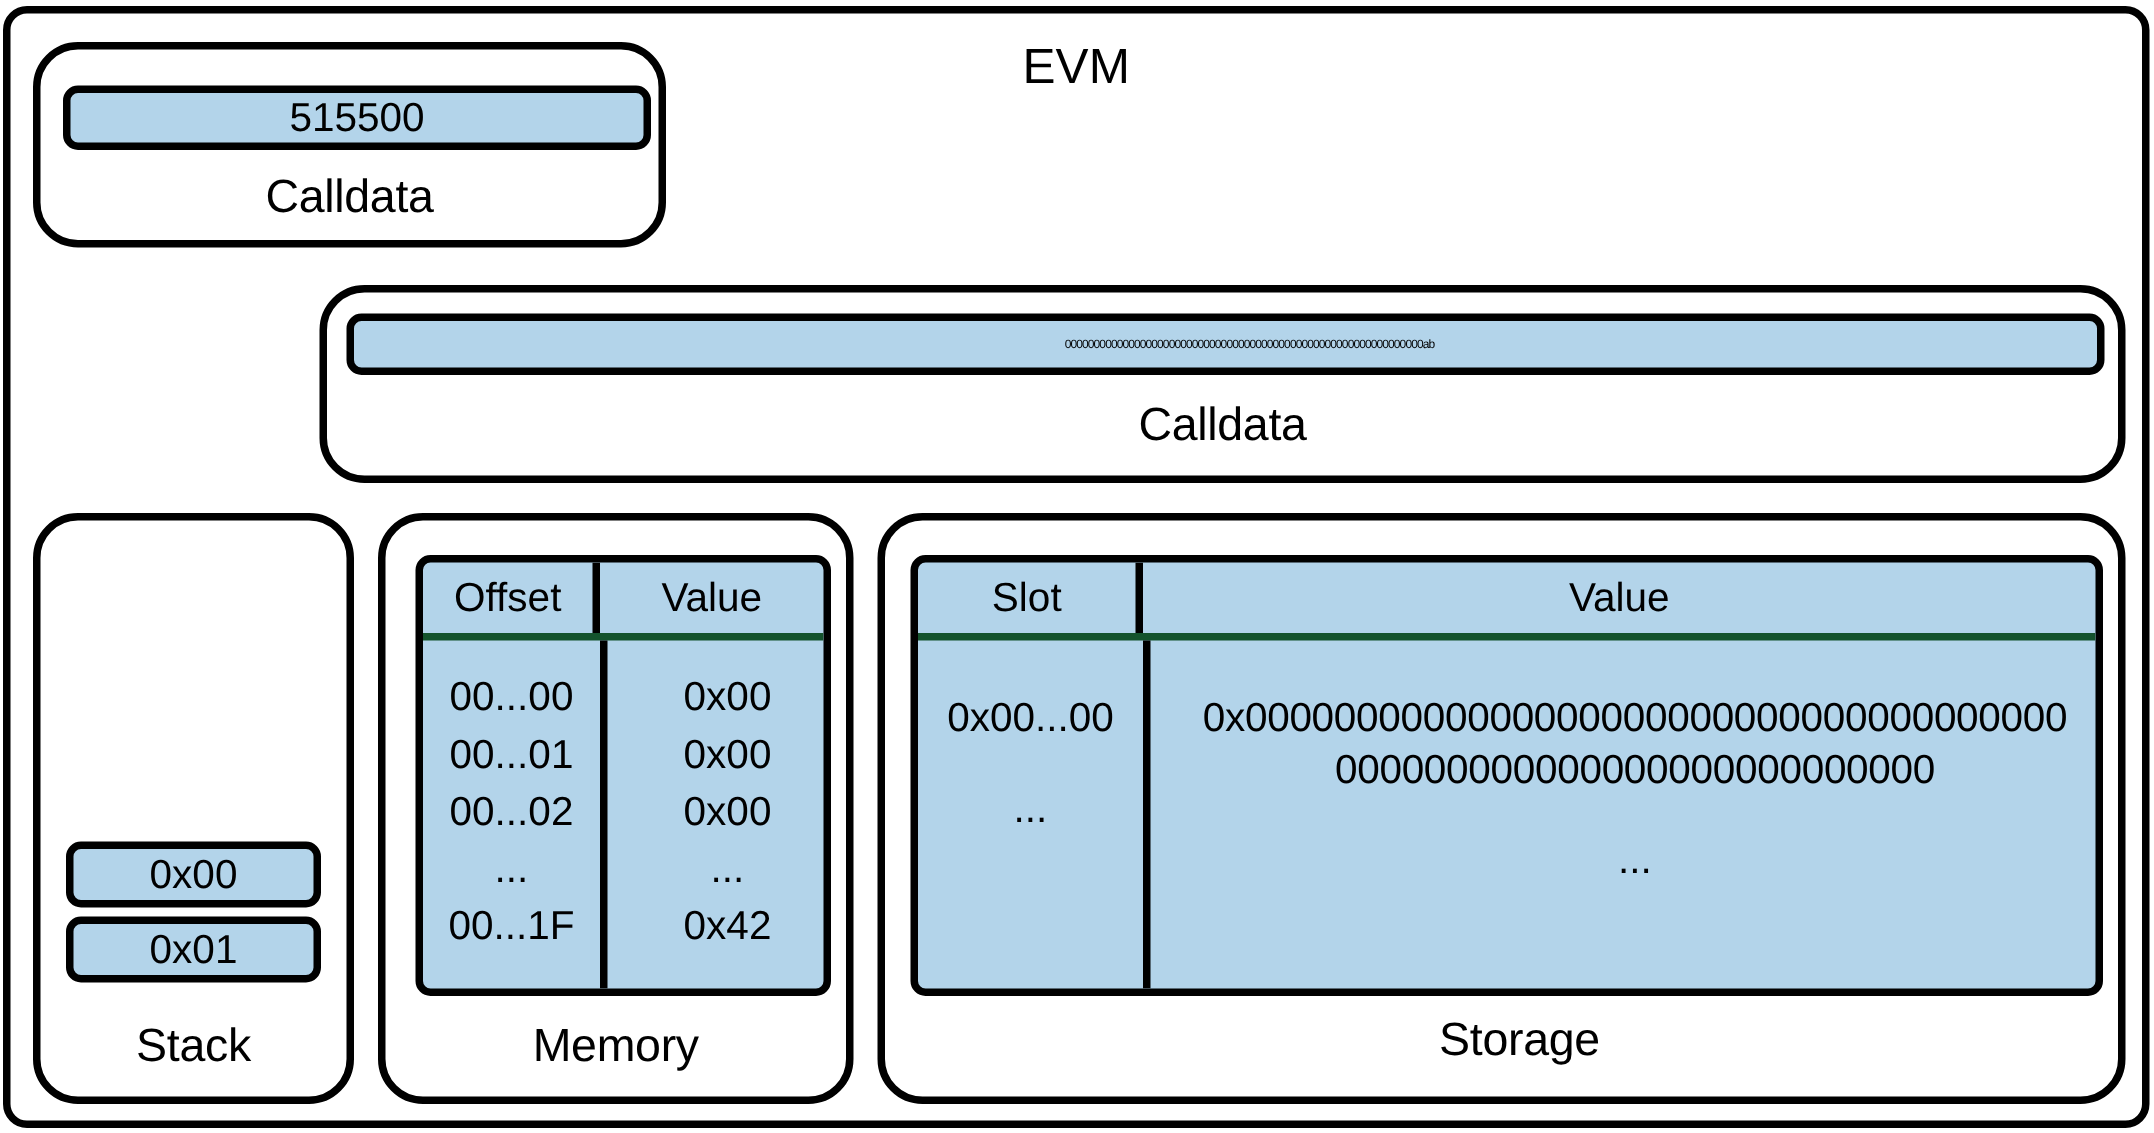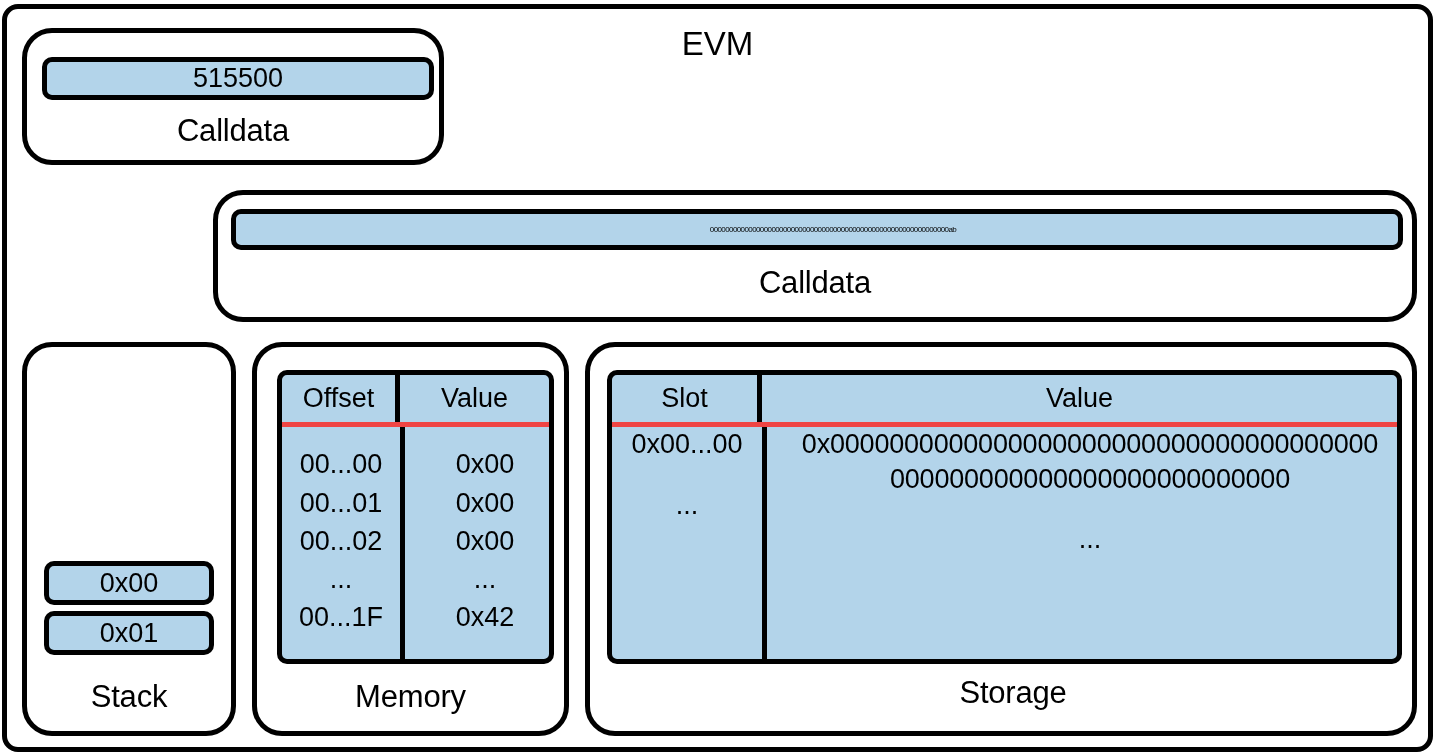--- a/index.html
+++ b/index.html
@@ -192,21 +192,21 @@
   }
   #storage-label {
     bottom: 23px;
     top: auto;
     padding-left: 24px;
   }
 
   
   .tbl-head {
     display: flex;
-    border-bottom: 5px solid #ef4444;
+    border-bottom: 5px solid #14532d;
     flex: 0 0 auto;
   }
   .tbl-body {
     display: flex;
     flex: 1 1 auto;
     min-height: 0;
     gap: 16px;
   }
   .tbl-head .th,
   .tbl-body .td-col {
@@ -247,20 +247,21 @@
 
   
   .sto-body-col {
     display: flex;
     flex-direction: column;
     font-size: 27px;
     line-height: 1.28;
   }
   .sto-row-top {
     flex: 0 0 auto;
+    padding-top: 34px;
     text-align: center;
   }
   .sto-row-mid {
     flex: 1 1 auto;
     padding-top: 26px;
     text-align: center;
   }
   .sto-value {
     display: block;
     text-align: center;

